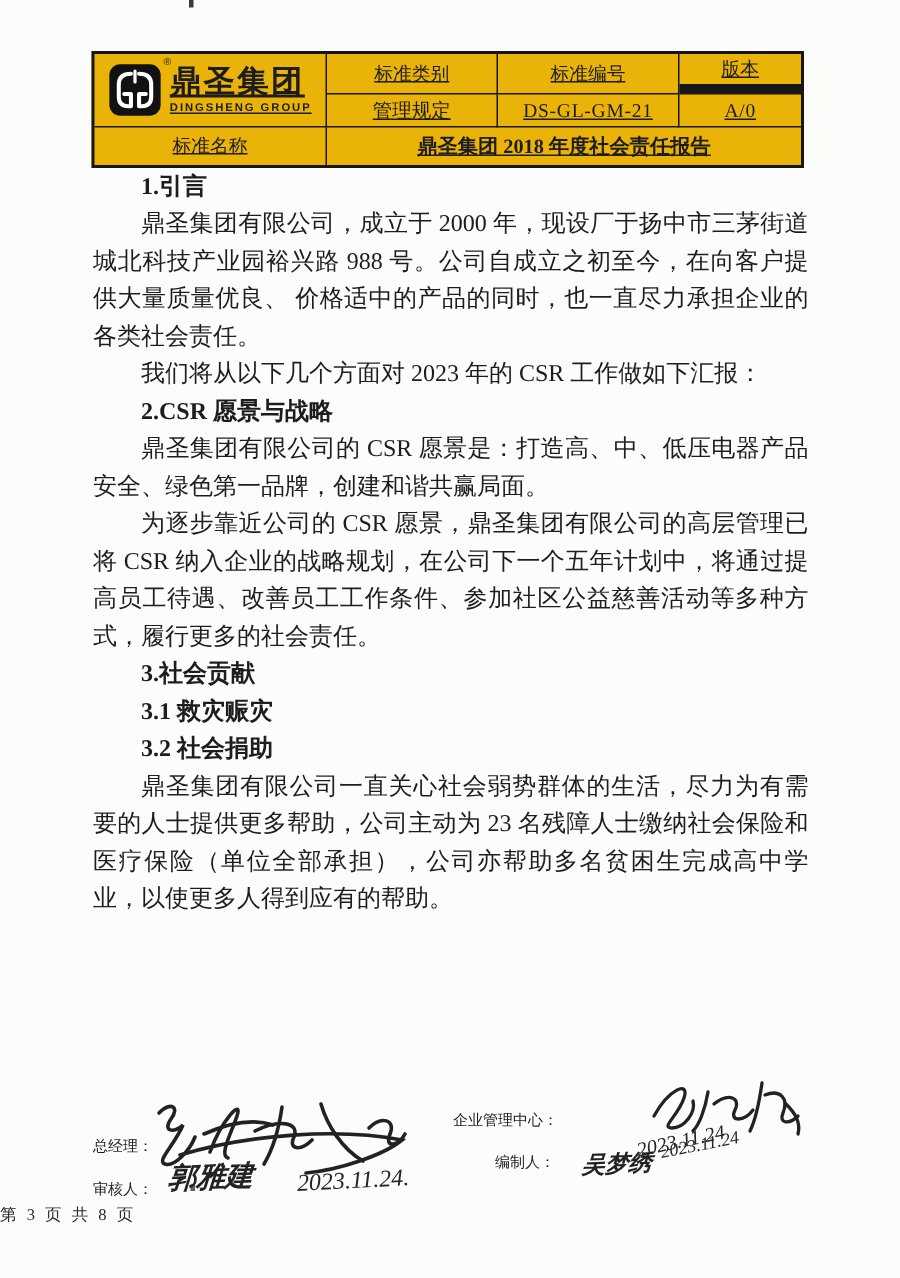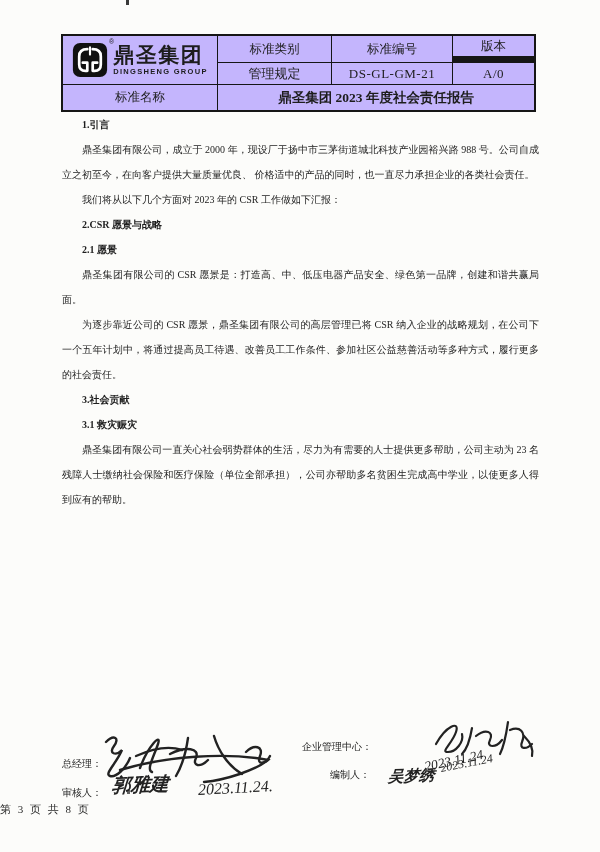--- a/index.html
+++ b/index.html
@@ -13,21 +13,22 @@
   .speck.s1 { left:126px; top:0; width:3px; height:5px; }
   .speck.s2 { left:127px; top:790px; width:3px; height:4px; opacity:.8; }
 
   
   .htable {
     position:absolute; left:61px; top:34px;
     display:grid;
     grid-template-columns:155px 114px 121px 81px;
     grid-template-rows:27px 22px 25px;
     border:2px solid #161616;
-    background:#c4b5fd;
+    background:#eab308;
+    text-decoration:underline;
   }
   .htable > div { display:flex; align-items:center; justify-content:center; border-color:#161616; }
   .logo-cell { grid-column:1; grid-row:1/3; border-right:1px solid #161616; border-bottom:1px solid #161616; gap:5px; }
   .c2r1 { grid-column:2; grid-row:1; border-right:1px solid #161616; border-bottom:1px solid #161616; }
   .c3r1 { grid-column:3; grid-row:1; border-right:1px solid #161616; border-bottom:1px solid #161616; }
   .c4r1 { grid-column:4; grid-row:1; border-bottom:7px solid #8b5cf6; }
   .c2r2 { grid-column:2; grid-row:2; border-right:1px solid #161616; border-bottom:1px solid #161616; }
   .c3r2 { grid-column:3; grid-row:2; border-right:1px solid #161616; border-bottom:1px solid #161616; }
   .c4r2 { grid-column:4; grid-row:2; border-bottom:1px solid #161616; }
   .namecell { grid-column:1; grid-row:3; border-right:1px solid #161616; }
@@ -38,21 +39,21 @@
 
   .logo-mark { position:relative; width:36px; height:36px; flex:0 0 auto; }
   .logo-mark .reg { position:absolute; top:-4px; right:-6px; font-size:7px; font-family:"Liberation Sans",sans-serif; }
   .logo-text { display:flex; flex-direction:column; align-items:flex-start; font-family:"Liberation Sans",sans-serif; }
   .logo-cn { font-size:21px; font-weight:bold; letter-spacing:1.5px; line-height:1.05; }
   .logo-en { font-size:7.5px; font-weight:bold; letter-spacing:1.3px; margin-top:1px; }
 
   
   #doc-body {
     position:absolute; left:62px; top:112px; width:477px;
-    font-size:10px; line-height:25px; text-align:justify;
+    font-size:16px; line-height:25px; text-align:justify;
   }
   .block { text-indent:2em; }
   .heading { font-weight:bold; }
 
   
   .sig-label { position:absolute; font-size:10px; white-space:nowrap; }
   .sig-svg { position:absolute; }
   .hand { position:absolute; font-style:italic; font-weight:bold; color:#222; white-space:nowrap;
           transform:rotate(-2deg) skewX(-6deg); }
   .hand-date { position:absolute; font-style:italic; color:#242424; white-space:nowrap; }
@@ -98,33 +99,33 @@
         <div class="logo-en">DINGSHENG GROUP</div>
       </div>
     </div>
     <div class="c2r1 lbl">标准类别</div>
     <div class="c3r1 lbl">标准编号</div>
     <div class="c4r1 lbl">版本</div>
     <div class="c2r2 val">管理规定</div>
     <div class="c3r2 latin">DS-GL-GM-21</div>
     <div class="c4r2 latin">A/0</div>
     <div class="namecell lbl">标准名称</div>
-    <div class="titleval">鼎圣集团 2023 年度社会责任报告</div>
+    <div class="titleval">鼎圣集团 2018 年度社会责任报告</div>
   </div>
 
   <div id="doc-body">
       <div class="block heading">1.引言</div>
       <div class="block paragraph">鼎圣集团有限公司，成立于 2000 年，现设厂于扬中市三茅街道城北科技产业园裕兴路 988 号。公司自成立之初至今，在向客户提供大量质量优良、 价格适中的产品的同时，也一直尽力承担企业的各类社会责任。</div>
       <div class="block paragraph">我们将从以下几个方面对 2023 年的 CSR 工作做如下汇报：</div>
       <div class="block heading">2.CSR 愿景与战略</div>
-      <div class="block heading">2.1 愿景</div>
       <div class="block paragraph">鼎圣集团有限公司的 CSR 愿景是：打造高、中、低压电器产品安全、绿色第一品牌，创建和谐共赢局面。</div>
       <div class="block paragraph">为逐步靠近公司的 CSR 愿景，鼎圣集团有限公司的高层管理已将 CSR 纳入企业的战略规划，在公司下一个五年计划中，将通过提高员工待遇、改善员工工作条件、参加社区公益慈善活动等多种方式，履行更多的社会责任。</div>
       <div class="block heading">3.社会贡献</div>
       <div class="block heading">3.1 救灾赈灾</div>
+      <div class="block heading">3.2 社会捐助</div>
       <div class="block paragraph">鼎圣集团有限公司一直关心社会弱势群体的生活，尽力为有需要的人士提供更多帮助，公司主动为 23 名残障人士缴纳社会保险和医疗保险（单位全部承担），公司亦帮助多名贫困生完成高中学业，以使更多人得到应有的帮助。</div>
     </div>
 
   <div class="sig-label" id="gm-label">总经理：</div>
   <svg class="sig-svg" id="gm-svg" width="180" height="62" viewBox="0 0 180 62">
     <g fill="none" stroke="#222" stroke-width="2.4" stroke-linecap="round">
       <path d="M10 16 C18 8 24 12 18 20 C12 28 20 30 26 24 C20 38 8 48 14 50 C20 52 30 42 34 32"></path>
       <path d="M44 42 C52 20 66 6 62 18 C58 30 50 44 56 46"></path>
       <path d="M40 30 C58 22 74 20 86 24"></path>
       <path d="M92 12 C90 26 86 40 80 50"></path>

